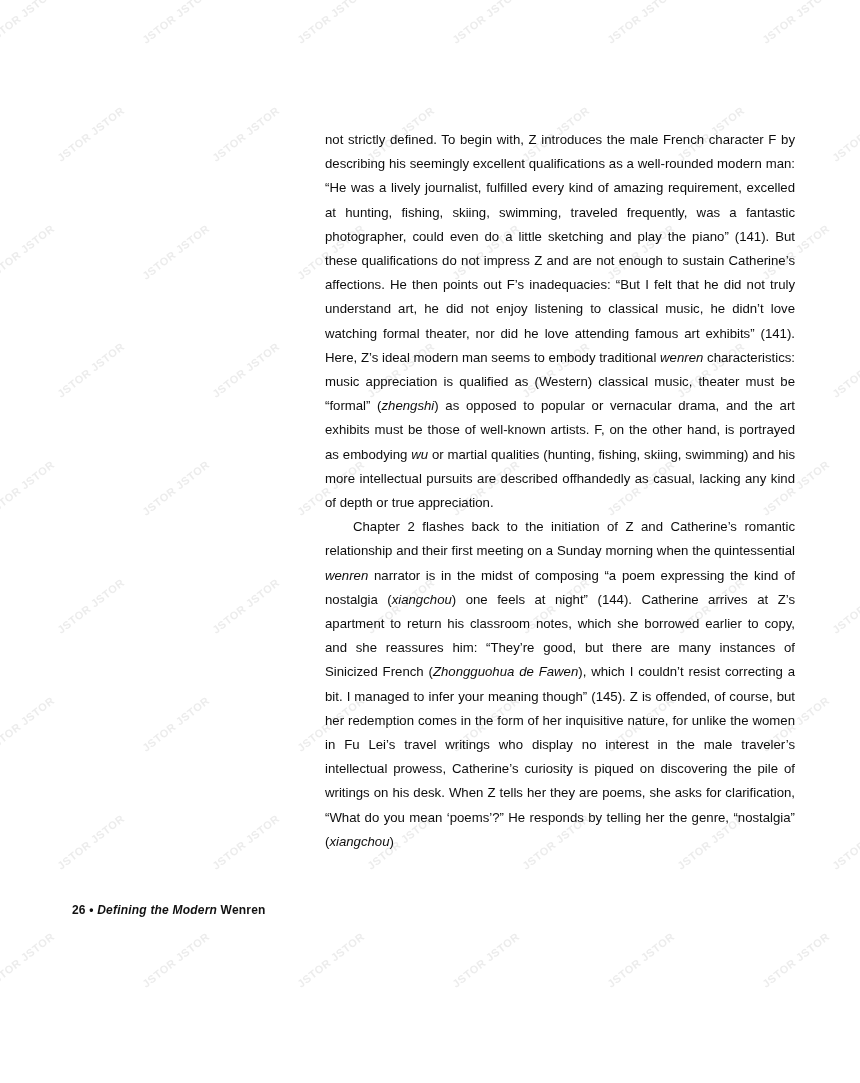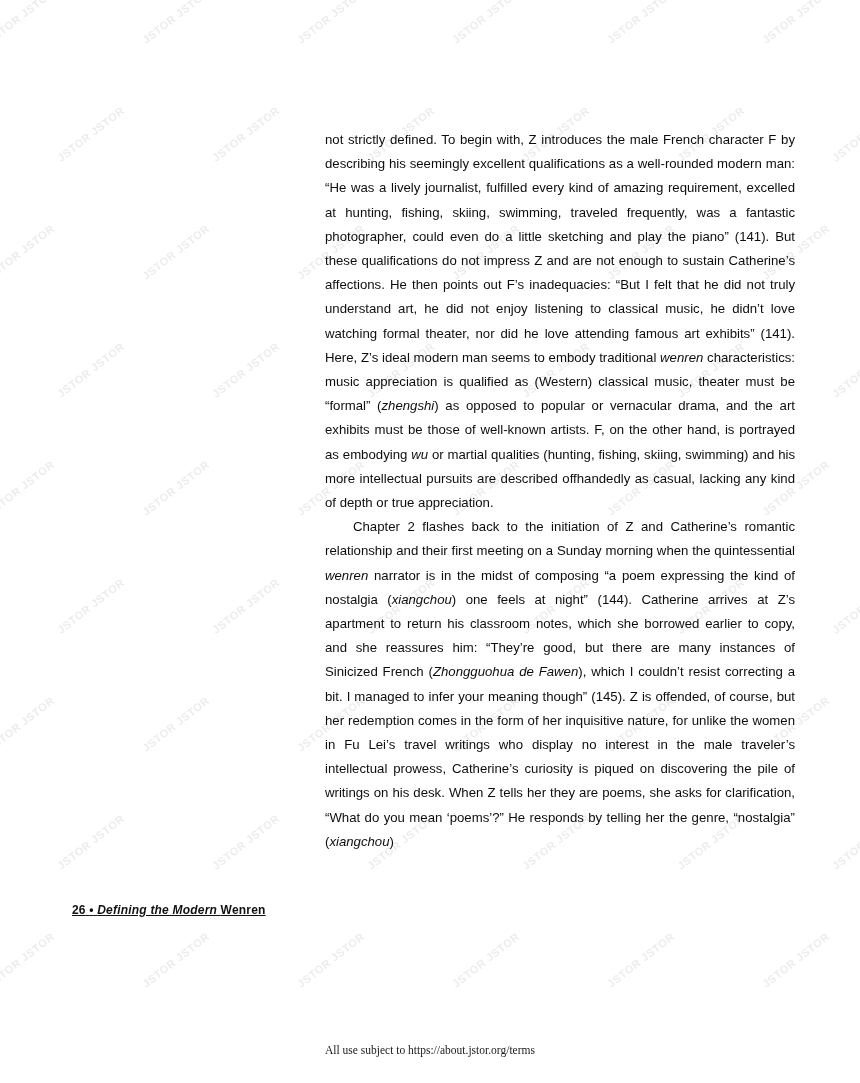--- a/index.html
+++ b/index.html
@@ -73,21 +73,20 @@
   }
 
   .footer-left {
     position: absolute;
     left: 72px;
     top: 903px;
     font-size: 12px;
     font-weight: bold;
     color: #111111;
     letter-spacing: 0.2px;
-    text-decoration: underline;
   }
   .footer-left .pgnum { font-style: normal; }
   .footer-left .bulletdot { font-style: normal; }
   .footer-left .title-ital { font-style: italic; }
 
   .jstor-footer {
     position: absolute;
     left: 0;
     top: 1043px;
     width: 860px;
@@ -194,18 +193,17 @@
       </div>
 
     <div class="footer-left">
       <span class="pgnum">26</span>
       <span class="bulletdot">•</span>
       <span class="title-ital">Defining the Modern</span>
       <span>Wenren</span>
     </div>
 
     <div class="jstor-footer">
-      <div class="line2">All use subject to https://about.jstor.org/terms</div>
     </div>
 
     <div class="bottom-rule"></div>
   </div>
 </div>
 
 </body></html>

